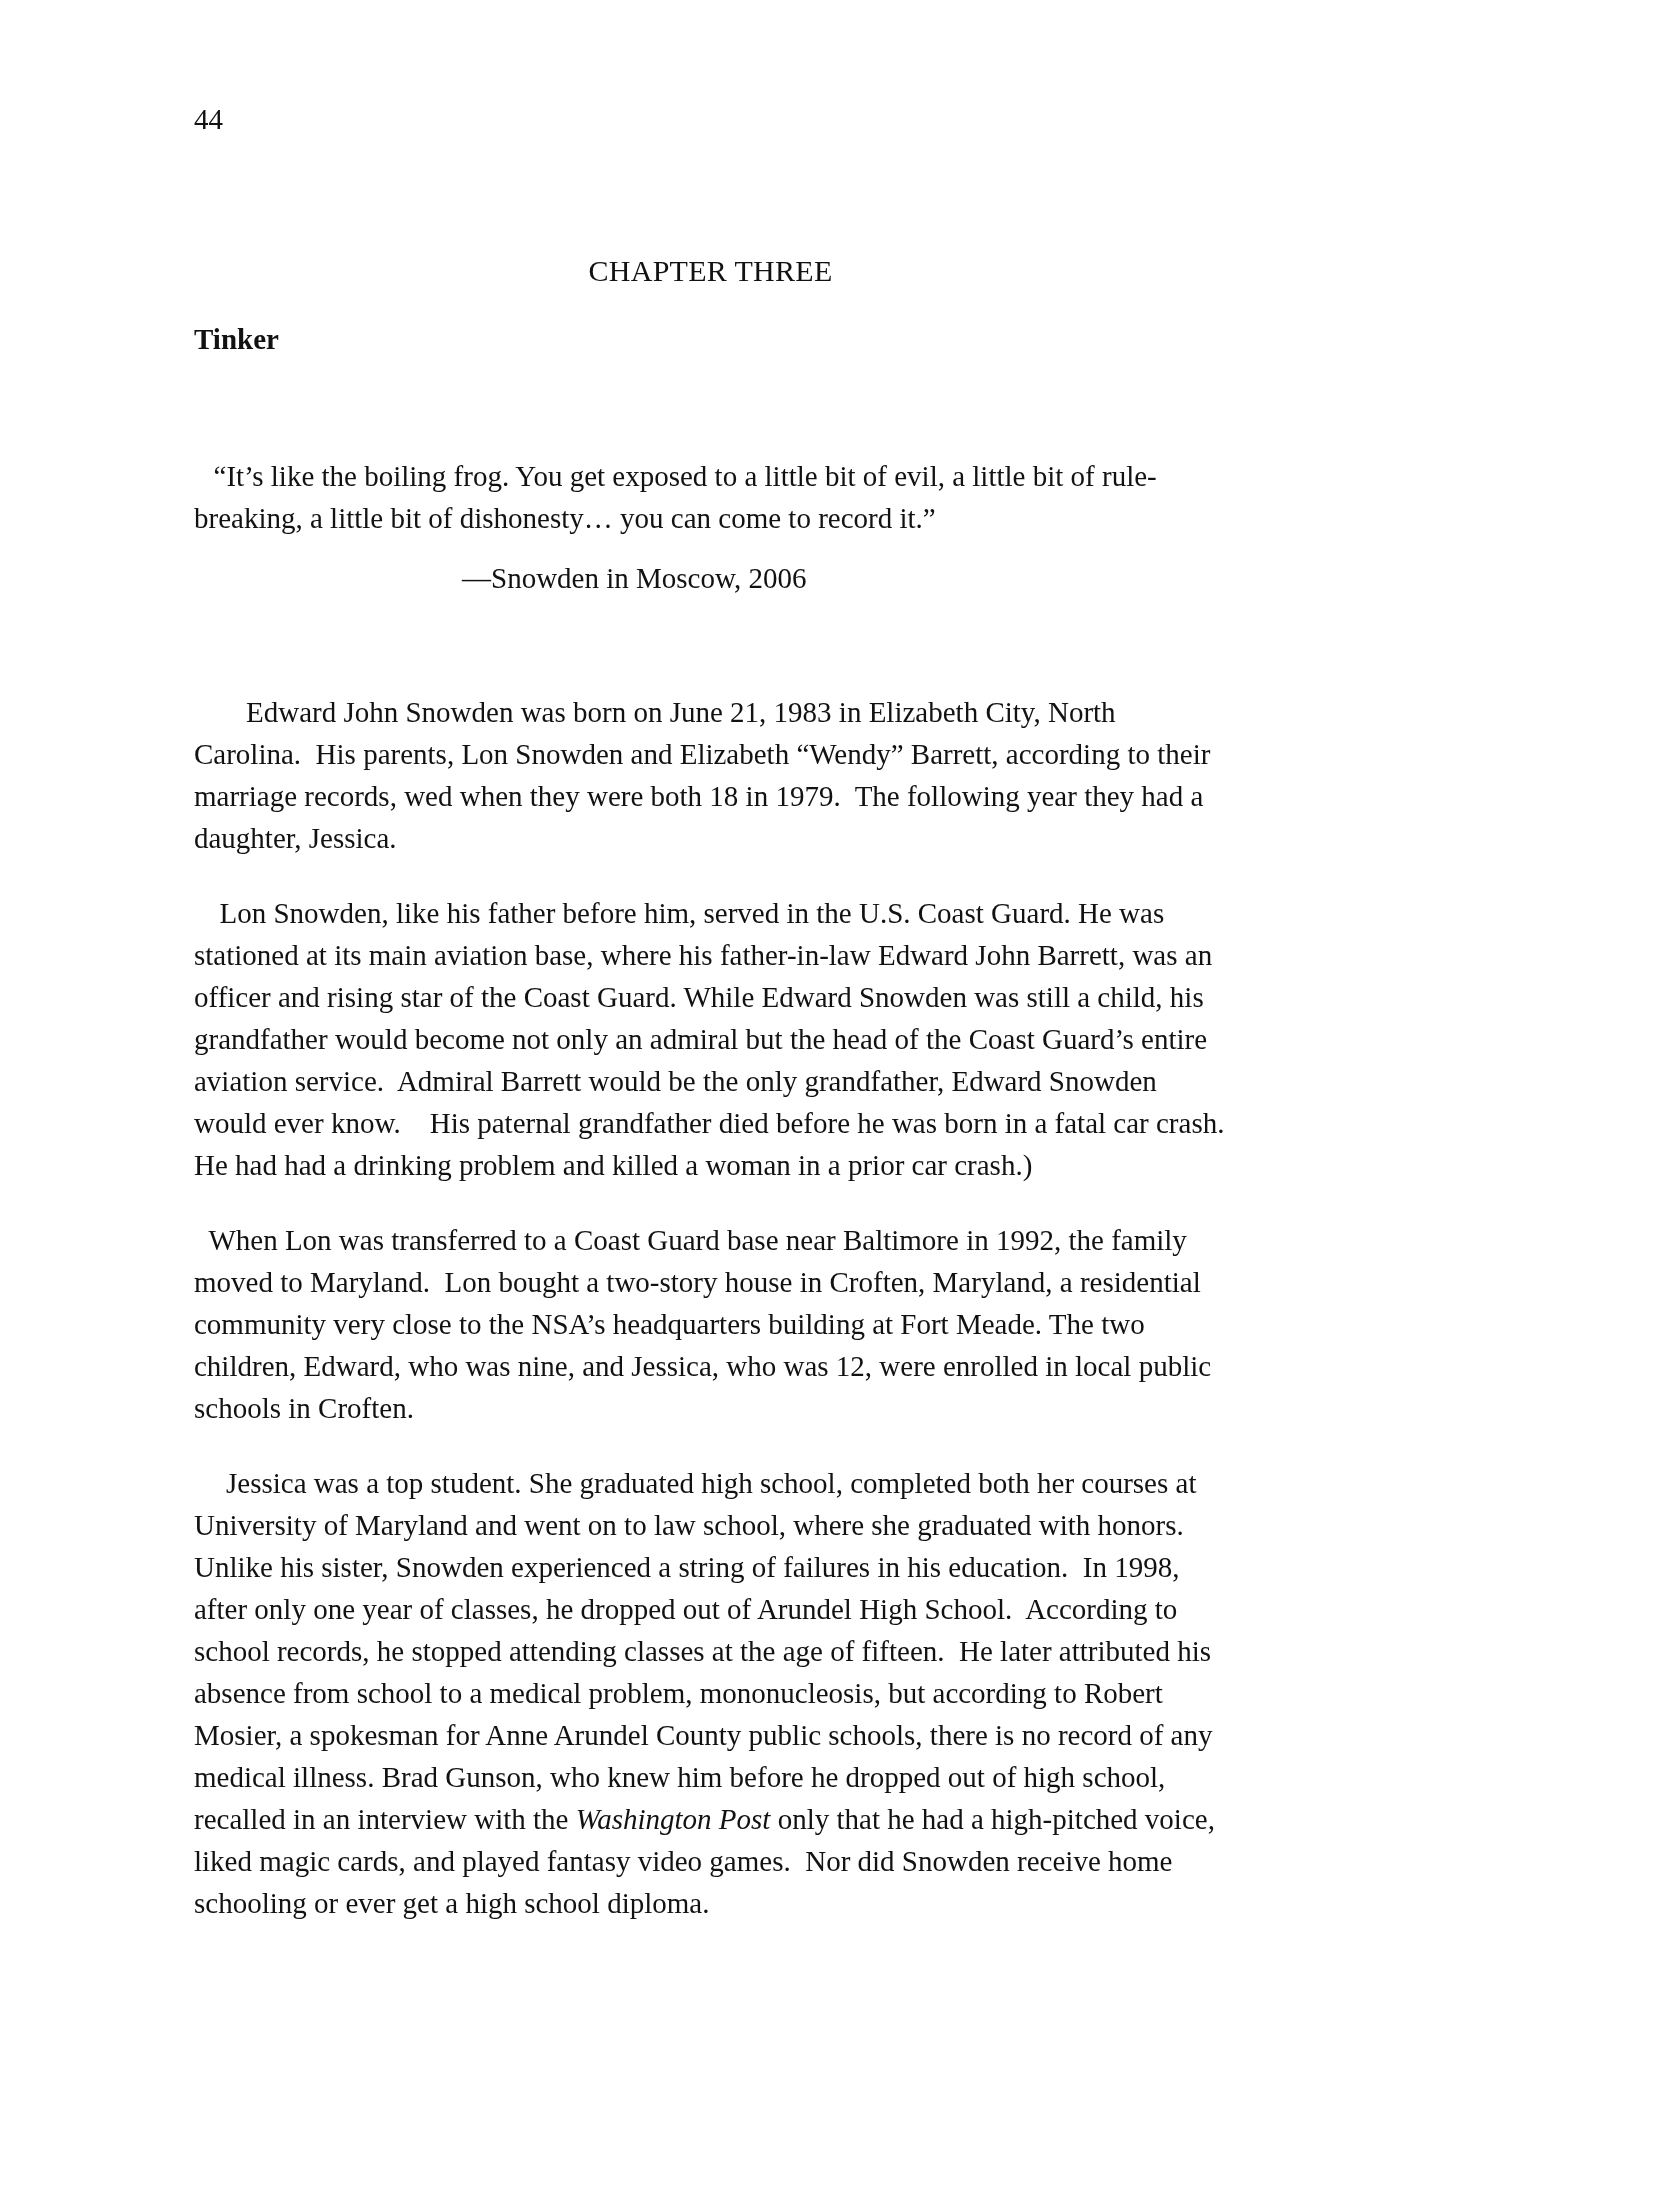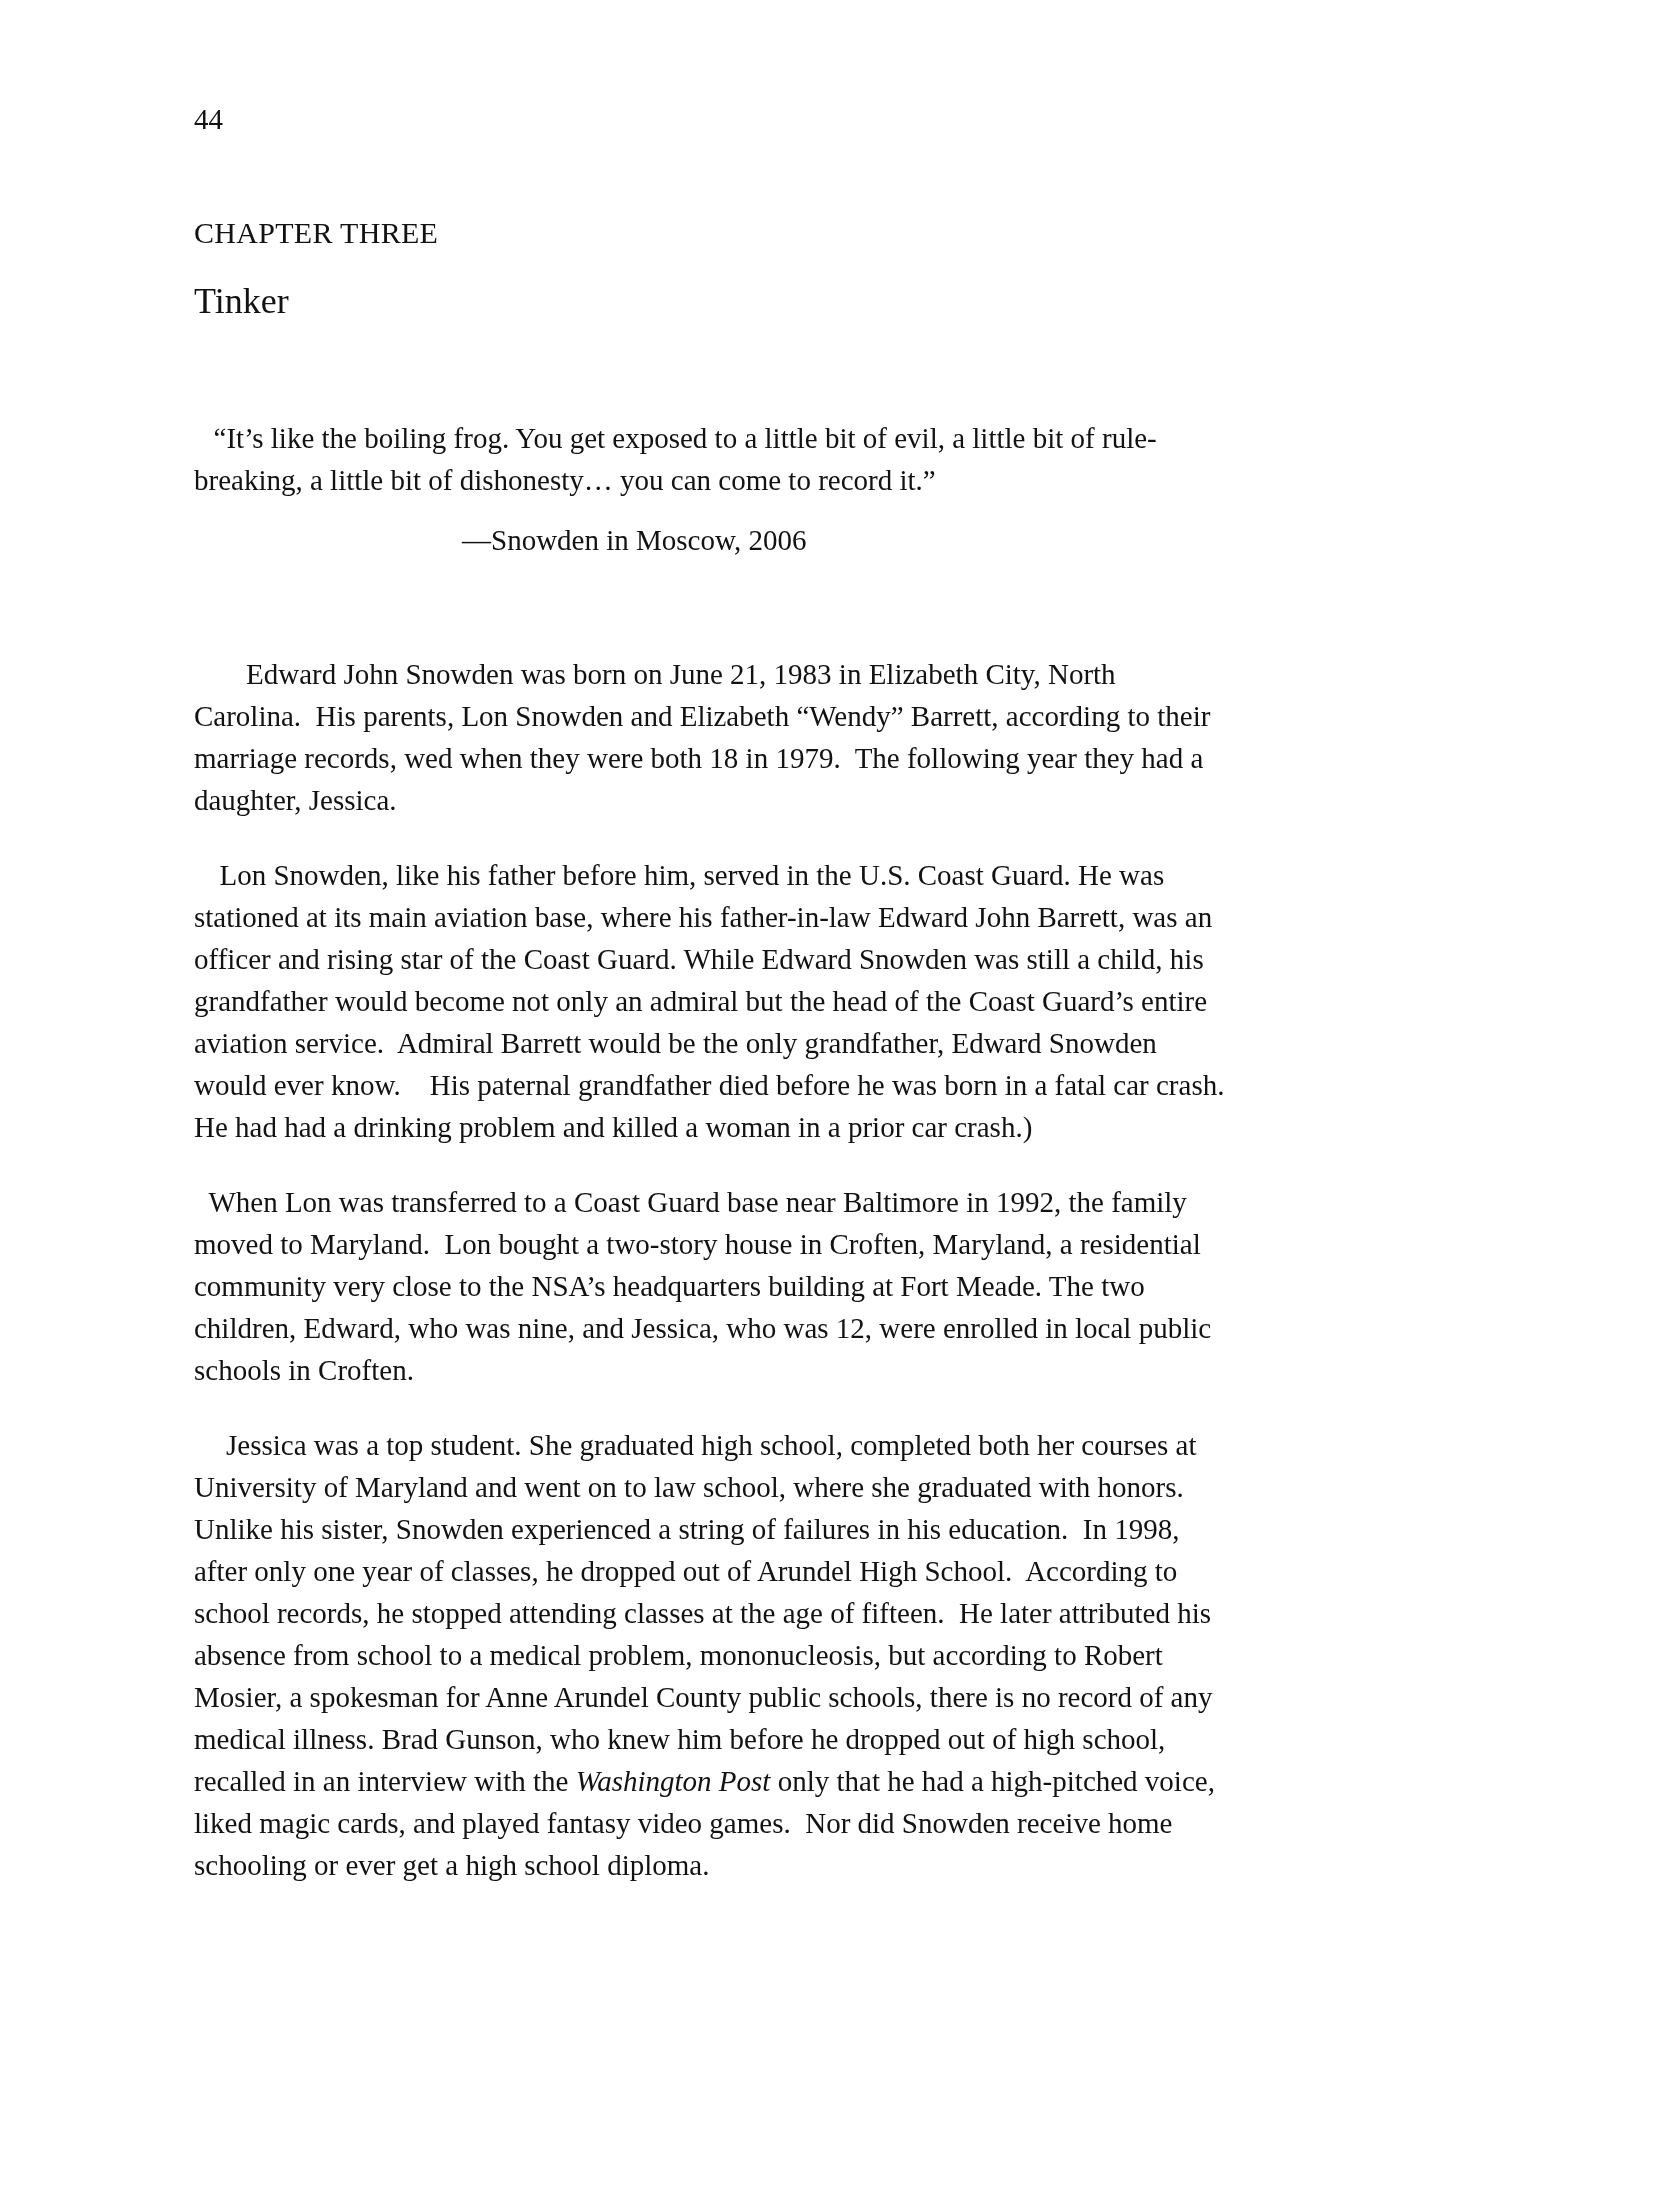--- a/index.html
+++ b/index.html
@@ -17,29 +17,30 @@
     font-family: "Liberation Serif", serif;
     font-size: 29px;
     line-height: 42px;
     color: #121212;
     overflow: hidden;
   }
   .page-number {
     margin: 0;
   }
   .chapter-heading {
-    margin: 72px 0 0 0;
+    margin: 110px 0 0 0;
     font-size: 30px;
     font-weight: 400;
     letter-spacing: 0.3px;
+    text-align: center;
   }
   .chapter-title {
     margin: 26px 0 0 0;
-    font-size: 36px;
-    font-weight: 400;
+    font-size: 29px;
+    font-weight: 700;
   }
   .epigraph {
     margin: 95px 0 0 0;
     text-indent: 19.6px;
     white-space: pre-wrap;
   }
   .attribution {
     margin: 18.3px 0 0 268px;
   }
   .para {

